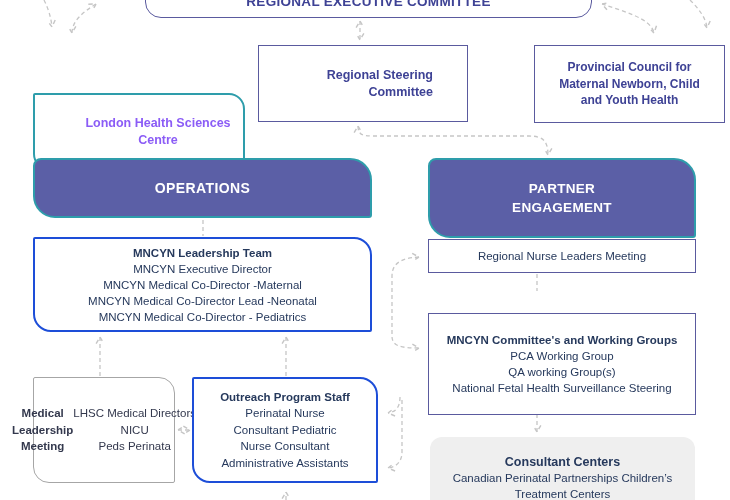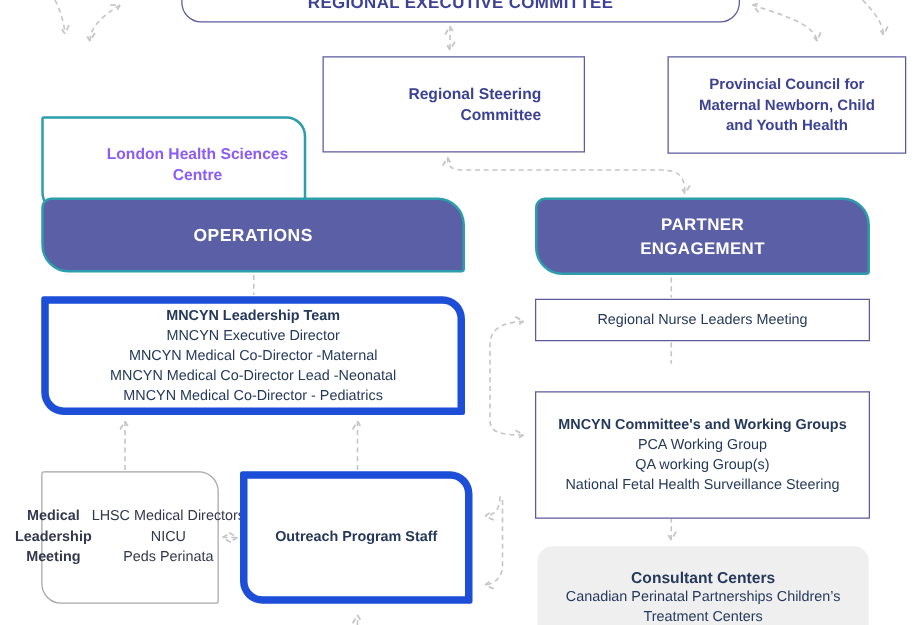--- a/index.html
+++ b/index.html
@@ -36,25 +36,25 @@
   .provincial{left:534px;top:45px;width:191px;height:78px;font-size:12px;line-height:16.5px;}
 
   
   .hdr{
     background:#5b5fa6;border:2px solid #2e9dab;
     border-radius:8px 22px 3px 22px;
     display:flex;flex-direction:column;align-items:center;justify-content:center;
     color:#ffffff;font-weight:700;
   }
   .operations{left:33px;top:158px;width:339px;height:60px;font-size:14px;letter-spacing:.4px;}
-  .partner{left:428px;top:158px;width:268px;height:62px;font-size:13.5px;line-height:19px;letter-spacing:.3px;}
+  .partner{left:428px;top:158px;width:268px;height:80px;font-size:13.5px;line-height:19px;letter-spacing:.3px;}
 
   
   .teal{
-    border:6px solid #1d4ed8;border-radius:2px 18px 2px 18px;
+    border:2px solid #1d4ed8;border-radius:2px 18px 2px 18px;
     color:#26395c;font-size:11.5px;line-height:16px;
     display:flex;flex-direction:column;align-items:center;justify-content:center;
   }
   .leadership{left:33px;top:237px;width:339px;height:95px;}
   .outreach{left:192px;top:377px;width:186px;height:106px;line-height:16.5px;}
 
   .first-bold .ttl{font-weight:700;}
 
   .nurse{
     left:428px;top:239px;width:268px;height:34px;
@@ -152,20 +152,26 @@
     <div class="ln ttl">Medical Leadership Meeting</div>
     <div>
         <div class="ln">LHSC Medical Directors</div>
         <div class="ln">NICU</div>
         <div class="ln">Peds Perinata</div>
       </div>
   </div>
 
   <div class="box teal outreach">
     <div class="ln ttl">Outreach Program Staff</div>
+    <div>
+        <div class="ln">Perinatal Nurse</div>
+        <div class="ln">Consultant Pediatric</div>
+        <div class="ln">Nurse Consultant</div>
+        <div class="ln">Administrative Assistants</div>
+      </div>
   </div>
 
   <div class="box rect-purple nurse">
     <span>Regional Nurse Leaders Meeting</span>
   </div>
 
   <div class="box rect-purple committees">
     <div class="ln" style="font-weight:700">MNCYN Committee's and Working Groups</div>
     <div>
         <div class="ln">PCA Working Group</div>

